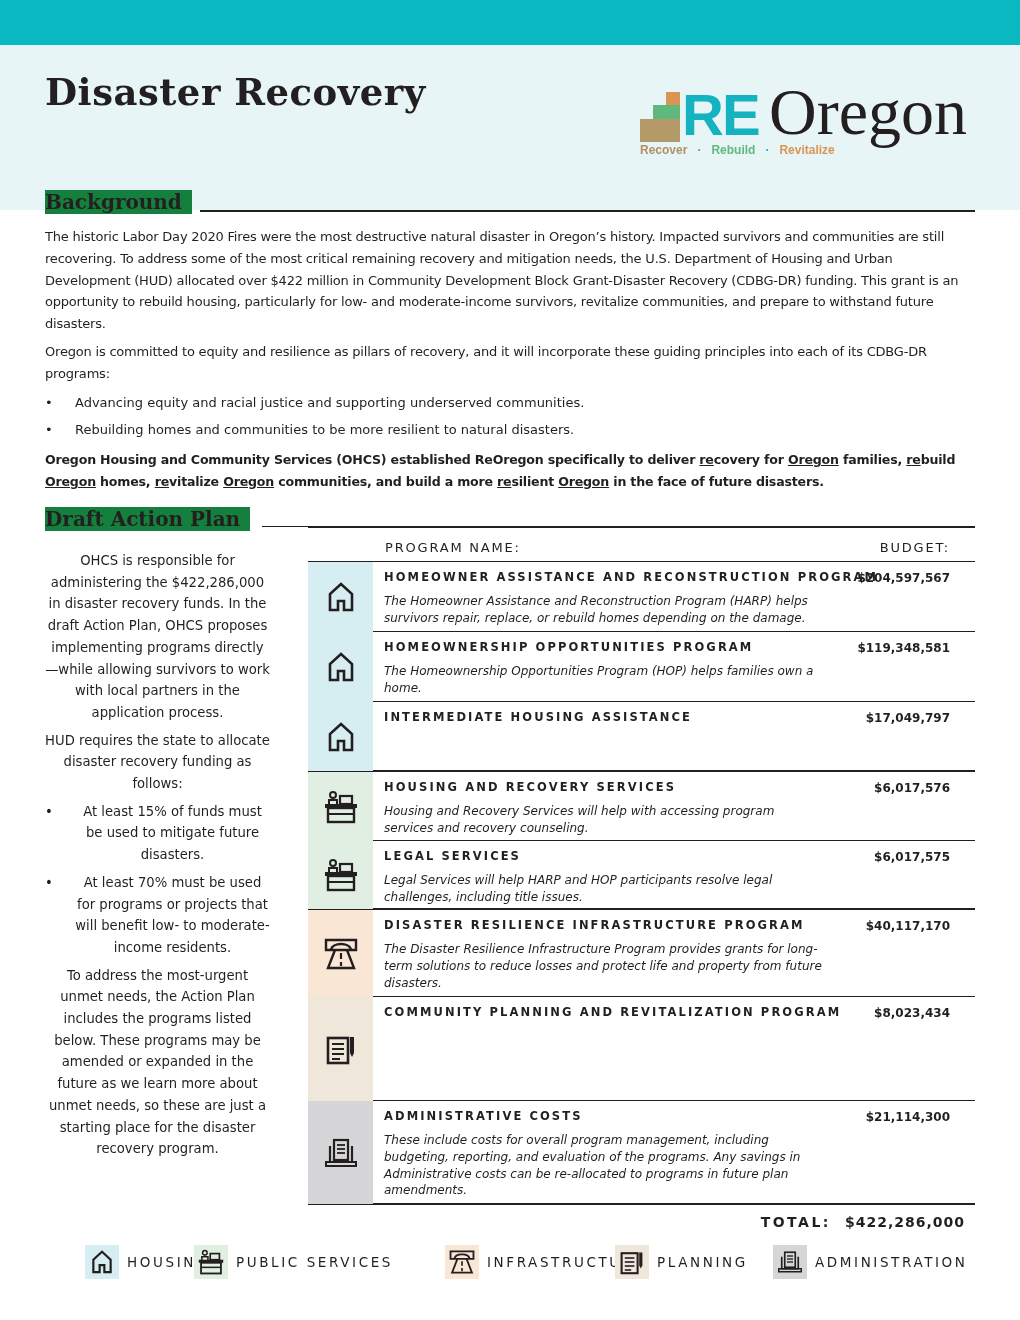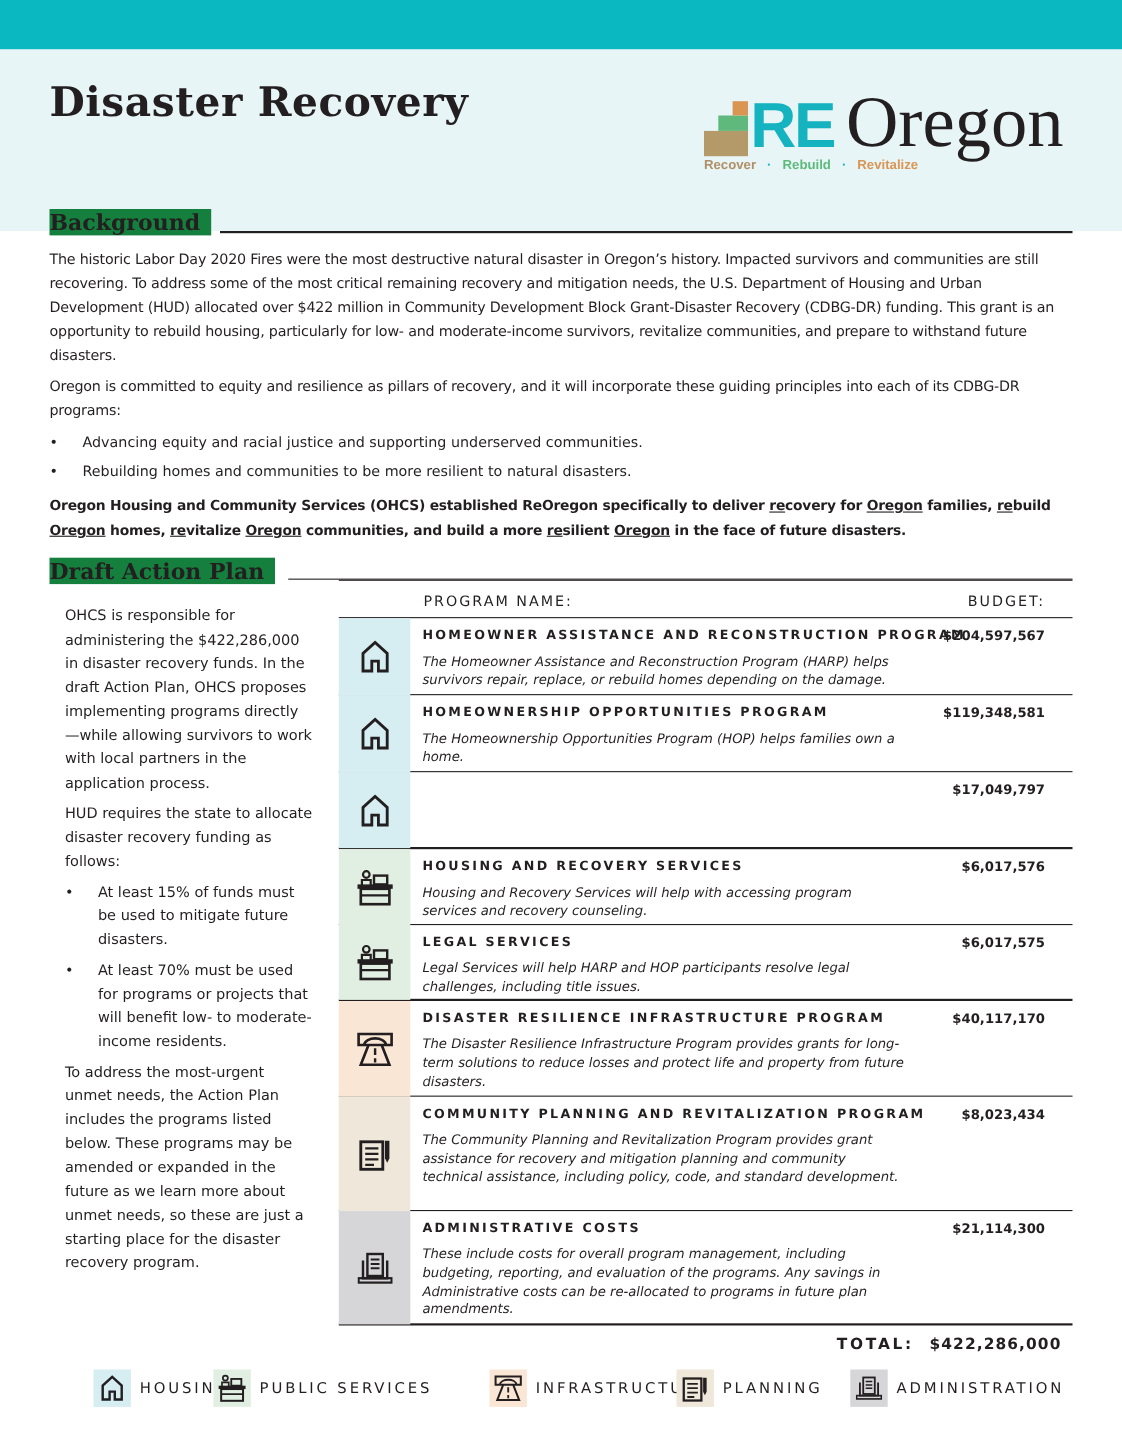--- a/index.html
+++ b/index.html
@@ -30,21 +30,21 @@
 
   .body-text { position: absolute; font-size: 13px; line-height: 21.8px; color: #231f20; letter-spacing: -0.2px; }
   .bg-p1 { left: 45px; top: 226px; width: 930px; }
   .bg-p2 { left: 45px; top: 341px; width: 930px; }
   .bg-list { position: absolute; left: 45px; top: 392px; width: 930px; font-size: 13px; color: #231f20; }
   .bg-list li { list-style: none; position: relative; padding-left: 30px; height: 27px; line-height: 22px; }
   .bg-list li::before { content: "•"; position: absolute; left: 0; top: 0; }
   .bg-bold { left: 45px; top: 449px; width: 930px; font-weight: bold; line-height: 22px; font-size: 12.6px; }
   .bg-bold u { text-decoration: underline; }
 
-  .left-col { position: absolute; left: 59px; top: 550px; width: 225px; font-size: 13.2px; line-height: 21.7px; color: #231f20; }
+  .left-col { position: absolute; left: 45px; top: 550px; width: 225px; font-size: 13.2px; line-height: 21.7px; color: #231f20; text-align: center; }
   .left-col p { margin-bottom: 6px; }
   .left-col ul { list-style: none; margin-bottom: 6px; }
   .left-col li { position: relative; padding-left: 30px; margin-bottom: 6px; }
   .left-col li::before { content: "•"; position: absolute; left: 0; }
 
   .table { position: absolute; left: 308px; top: 527px; width: 667px; }
   .table-head { height: 35px; border-top: 1px solid #231f20; border-bottom: 1px solid #231f20; position: relative; }
   .th-name { position: absolute; left: 77px; top: 12px; font-size: 13px; letter-spacing: 1.8px; color: #231f20; }
   .th-budget { position: absolute; right: 25px; top: 12px; font-size: 13px; letter-spacing: 1.8px; color: #231f20; }
 
@@ -154,20 +154,21 @@
 
   <div class="row thick" style="height:70px;">
     <div class="icon-cell c-housing">
       <span>
           <svg width="28" height="30" viewBox="0 0 28 30">
             <path d="M3 28 V12 L14 2 L25 12 V28 H17 V19 H11 V28 Z" fill="none" stroke="#231f20" stroke-width="2.6"></path>
           </svg>
         </span>
     </div>
     <div class="content">
+      <div class="pname">INTERMEDIATE HOUSING ASSISTANCE</div>
     </div>
     <div class="budget">$17,049,797</div>
   </div>
 
   <div class="row" style="height:69px;">
     <div class="icon-cell c-public">
       <span>
           <svg width="34" height="34" viewBox="0 0 34 34">
             <circle cx="9" cy="5" r="3" fill="none" stroke="#231f20" stroke-width="2"></circle>
             <path d="M5 15 V10 H13 V15" fill="none" stroke="#231f20" stroke-width="2"></path>
@@ -232,21 +233,20 @@
             <line x1="6" y1="11" x2="18" y2="11" stroke="#231f20" stroke-width="2"></line>
             <line x1="6" y1="16" x2="18" y2="16" stroke="#231f20" stroke-width="2"></line>
             <line x1="6" y1="21" x2="18" y2="21" stroke="#231f20" stroke-width="2"></line>
             <line x1="6" y1="26" x2="14" y2="26" stroke="#231f20" stroke-width="2"></line>
             <path d="M24 4 L28 4 L28 20 L26 24 L24 20 Z" fill="#231f20"></path>
           </svg>
         </span>
     </div>
     <div class="content">
       <div class="pname">COMMUNITY PLANNING AND REVITALIZATION PROGRAM</div>
-      <div class="pdesc">The Community Planning and Revitalization Program provides grant assistance for recovery and mitigation planning and community technical assistance, including policy, code, and standard development.</div>
     </div>
     <div class="budget">$8,023,434</div>
   </div>
 
   <div class="row thick" style="height:104px;">
     <div class="icon-cell c-admin">
       <span>
           <svg width="32" height="30" viewBox="0 0 32 30">
             <rect x="9" y="2" width="14" height="20" fill="none" stroke="#231f20" stroke-width="2.2"></rect>
             <line x1="12" y1="7" x2="20" y2="7" stroke="#231f20" stroke-width="1.8"></line>

